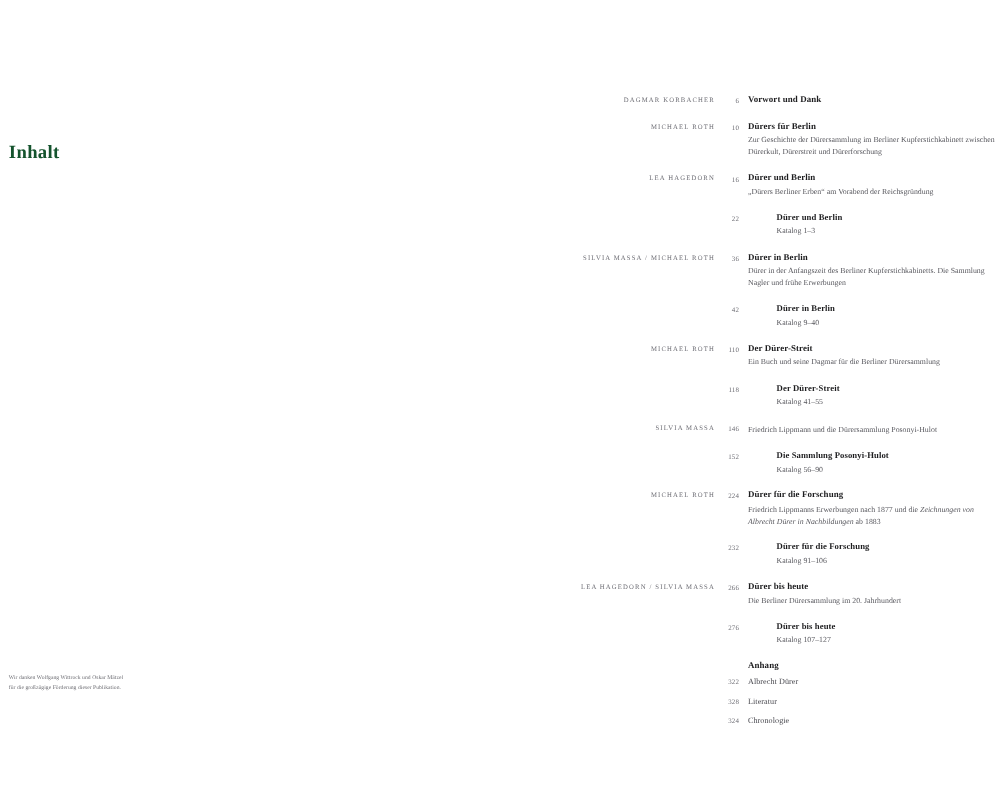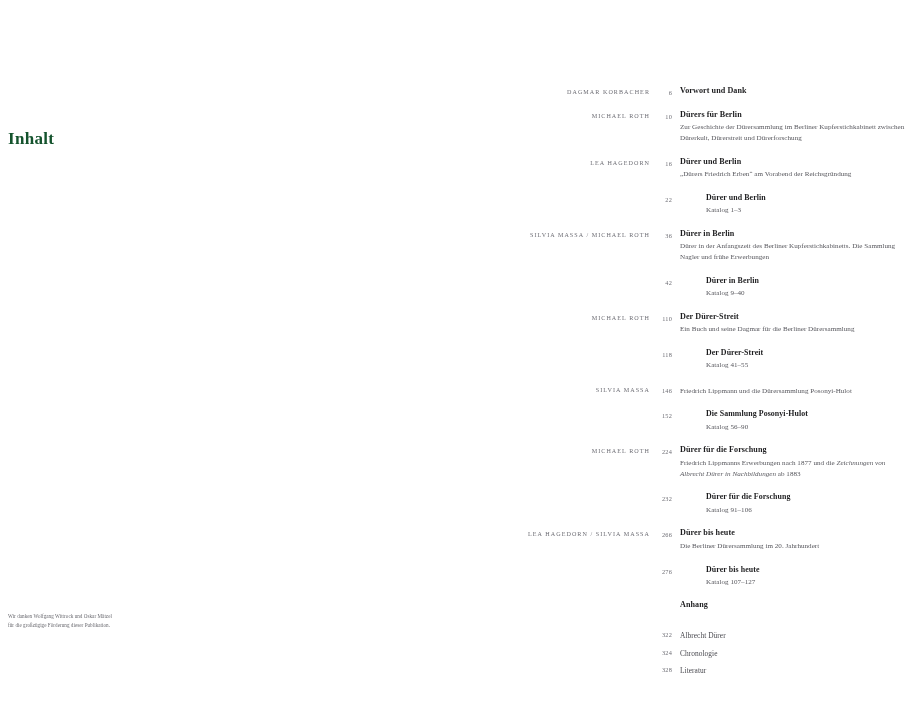--- a/index.html
+++ b/index.html
@@ -102,36 +102,36 @@
   
   .entry.sub { margin-bottom: 13px; }
   .entry.sub .authors { }
   .entry.sub .titleblock { padding-left: 34px; }
   .entry.sub .title { font-size: 7.9px; }
   .entry.sub .subtitle { font-size: 7.1px; }
 
   
   .anhang-head {
     display: flex;
-    margin-bottom: 20px;
+    margin-bottom: 4px;
   }
   .anhang-head .spacer {
     width: 672px;
     flex: 0 0 672px;
   }
   .anhang-head .title {
     font-size: 8.1px;
     font-weight: bold;
     color: #1d1d1f;
     padding-left: 8px;
   }
 
   .anhang-row {
     display: flex;
-    align-items: flex-start;
+    align-items: flex-end;
     margin-bottom: 8.5px;
   }
   .anhang-row .num {
     width: 672px;
     flex: 0 0 672px;
     text-align: right;
     font-size: 6.3px;
     color: #6d6d74;
     letter-spacing: 0.2px;
   }
@@ -161,21 +161,21 @@
       <div class="titleblock">
         <div class="title">Dürers für Berlin</div>
         <div class="subtitle">Zur Geschichte der Dürersammlung im Berliner Kupferstichkabinett zwischen Dürerkult, Dürerstreit und Dürerforschung</div>
       </div>
     </div>
     <div class="entry">
       <div class="authors">Lea Hagedorn</div>
       <div class="pagenum">16</div>
       <div class="titleblock">
         <div class="title">Dürer und Berlin</div>
-        <div class="subtitle">„Dürers Friedrich Erben“ am Vorabend der Reichsgründung</div>
+        <div class="subtitle">„Dürers Berliner Erben“ am Vorabend der Reichsgründung</div>
       </div>
     </div>
     <div class="entry sub">
       <div class="authors"></div>
       <div class="pagenum">22</div>
       <div class="titleblock">
         <div class="title">Dürer und Berlin</div>
         <div class="subtitle">Katalog 1–3</div>
       </div>
     </div>
@@ -260,25 +260,25 @@
     </div>
     <div class="anhang-head">
       <div class="spacer"></div>
       <div class="title">Anhang</div>
     </div>
     <div class="anhang-row">
       <div class="num">322</div>
       <div class="label">Albrecht Dürer</div>
     </div>
     <div class="anhang-row">
+      <div class="num">328</div>
+      <div class="label">Literatur</div>
+    </div>
+    <div class="anhang-row">
       <div class="num">324</div>
       <div class="label">Chronologie</div>
-    </div>
-    <div class="anhang-row">
-      <div class="num">328</div>
-      <div class="label">Literatur</div>
     </div>
   </div>
 
 <div class="acknowledgement" id="ack-root">
     <div>Wir danken Wolfgang Wittrock und Oskar Mätzel</div>
     <div>für die großzügige Förderung dieser Publikation.</div>
   </div>
 
 </body></html>

